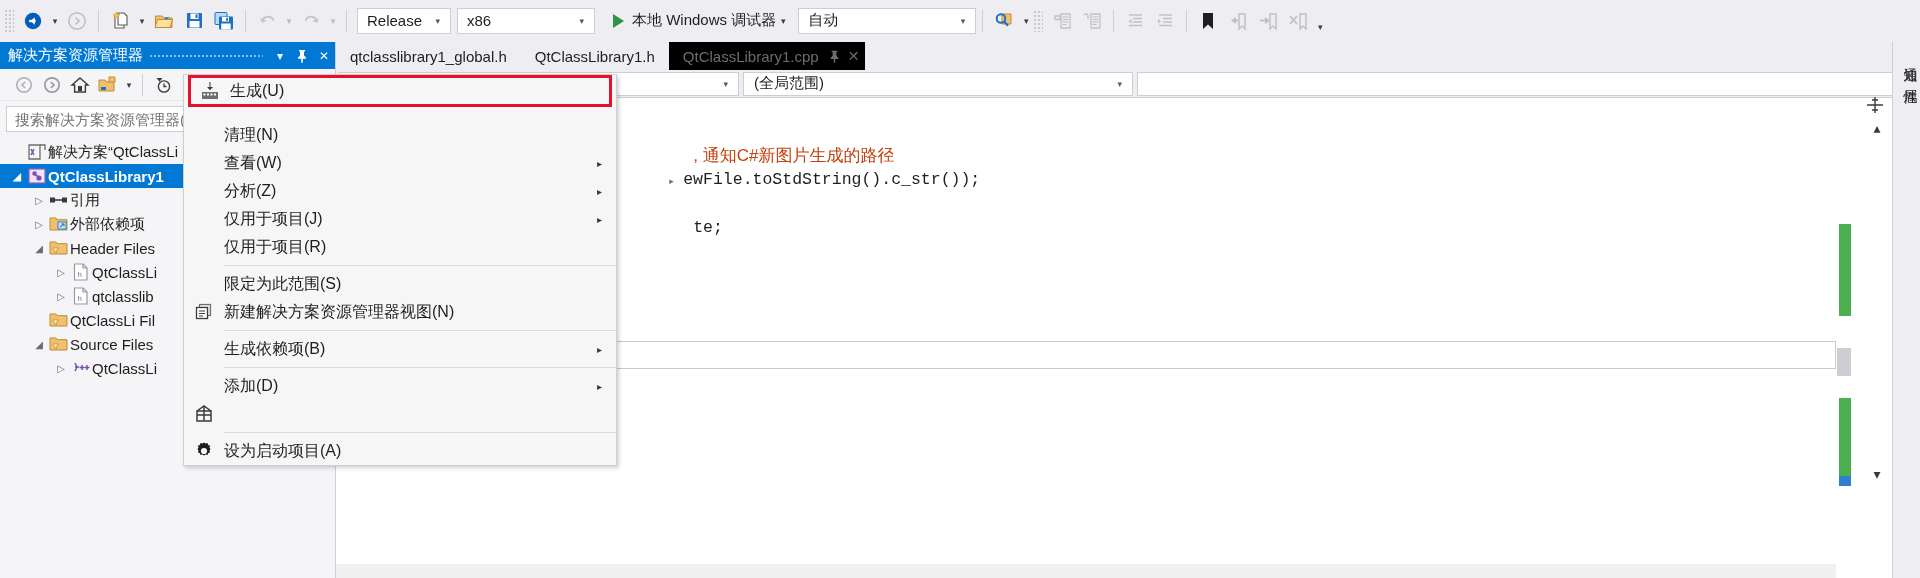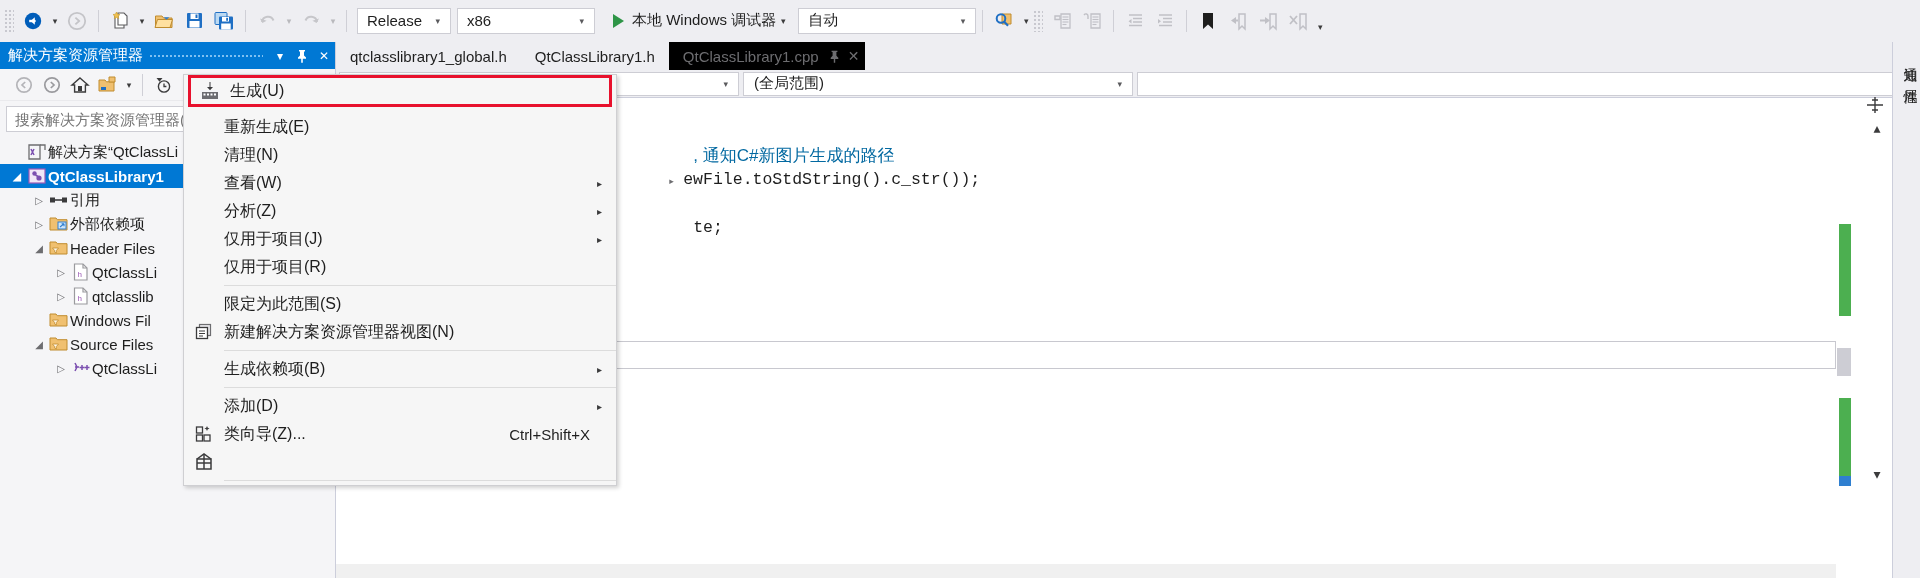--- a/index.html
+++ b/index.html
@@ -191,21 +191,21 @@
 
   .code {
     position: relative;
     height: 480px;
     background: #fff;
     font-family: "Liberation Mono", monospace;
     font-size: 16.5px;
     padding-left: 8px;
   }
   .cline { height: 24px; line-height: 24px; white-space: pre; }
-  .cm { color: #0369a1; font-family: "Liberation Sans", sans-serif; font-size: 17px; }
+  .cm { color: #c2410c; font-family: "Liberation Sans", sans-serif; font-size: 17px; }
   .ctxt { color: #1e1e1e; }
   .fold {
     display: inline-block; width: 14px;
     color: #6d6d70; font-size: 9px;
     font-family: "Liberation Sans", sans-serif;
   }
   .outbox {
     position: absolute; left: 8px; top: 243px;
     width: 1492px; height: 28px;
     border: 1px solid #c8c8cf;
@@ -281,21 +281,21 @@
   .mi .mlbl { flex: 1 1 auto; }
   .mi .msc { color: #1e1e1e; font-size: 15px; padding-right: 26px; }
   .mi .marr { position: absolute; right: 14px; font-size: 10px; color: #3b3b3c; }
   .msep {
     height: 1px; background: #dcdcdc;
     margin: 4px 0 4px 40px;
   }
   .mi.highlight {
     outline: 3px solid #e8112d;
     outline-offset: -1px;
-    margin: 0 6px 8px 6px;
+    margin: 0 6px 16px 6px;
     z-index: 3;
   }
   svg { display: block; }
 </style>
 </head>
 <body>
 
 <div id="app">
 
   <div class="toolbar">
@@ -620,21 +620,21 @@
           <span class="tlabel">qtclasslib</span>
         </div>
         <div class="trow" style="padding-left: 30px;">
           <span class="twist"></span>
           <span class="ticon">
             <svg width="20" height="16" viewBox="0 0 20 16">
               <path d="M1 2 h6 l1.3 1.7 h9.7 v10.3 h-17 z" fill="#f0c070" stroke="#c08c2e" stroke-width="1"></path>
               <path d="M3.5 8 h6 l-2.2 2.6 v2.4 l-1.6-0.9 v-1.5 z" fill="#fff8ea" stroke="#c08c2e" stroke-width=".8"></path>
             </svg>
           </span>
-          <span class="tlabel">Windows Fil</span>
+          <span class="tlabel">QtClassLi Fil</span>
         </div>
         <div class="trow" style="padding-left: 30px;">
           <span class="twist" style="transform: rotate(0deg);">◢</span>
           <span class="ticon">
             <svg width="20" height="16" viewBox="0 0 20 16">
               <path d="M1 2 h6 l1.3 1.7 h9.7 v10.3 h-17 z" fill="#f0c070" stroke="#c08c2e" stroke-width="1"></path>
               <path d="M3.5 8 h6 l-2.2 2.6 v2.4 l-1.6-0.9 v-1.5 z" fill="#fff8ea" stroke="#c08c2e" stroke-width=".8"></path>
             </svg>
           </span>
           <span class="tlabel">Source Files</span>
@@ -741,24 +741,20 @@
             <rect x="3.5" y="12.5" width="2" height="2" fill="#fff"></rect>
             <rect x="7" y="12.5" width="2" height="2" fill="#fff"></rect>
             <rect x="10.5" y="12.5" width="2" height="2" fill="#fff"></rect>
             <rect x="14" y="12.5" width="2" height="2" fill="#fff"></rect>
           </svg>
         </span>
         <span class="mlbl">生成(U)</span>
       </div>
       <div class="mi">
         <span class="mico"></span>
-        <span class="mlbl">重新生成(E)</span>
-      </div>
-      <div class="mi">
-        <span class="mico"></span>
         <span class="mlbl">清理(N)</span>
       </div>
       <div class="mi">
         <span class="mico"></span>
         <span class="mlbl">查看(W)</span>
         <span class="marr">▸</span>
       </div>
       <div class="mi">
         <span class="mico"></span>
         <span class="mlbl">分析(Z)</span>
@@ -800,35 +796,32 @@
       </div>
       <div class="msep"></div>
       <div class="mi">
         <span class="mico"></span>
         <span class="mlbl">添加(D)</span>
         <span class="marr">▸</span>
       </div>
       <div class="mi">
         <span class="mico">
           <svg width="20" height="20" viewBox="0 0 20 20">
-            <rect x="2.5" y="3" width="6" height="6" fill="none" stroke="#3b3b3c" stroke-width="1.3"></rect>
-            <rect x="2.5" y="11" width="6" height="6" fill="none" stroke="#3b3b3c" stroke-width="1.3"></rect>
-            <rect x="10" y="11" width="6" height="6" fill="none" stroke="#3b3b3c" stroke-width="1.3"></rect>
-            <path d="M13 2 l.8 1.8 1.8 .7 -1.8 .8 -.8 1.8 -.8-1.8 -1.8-.8 1.8-.7 z" fill="#3b3b3c"></path>
-          </svg>
-        </span>
-        <span class="mlbl">类向导(Z)...</span>
-        <span class="msc">Ctrl+Shift+X</span>
-      </div>
-      <div class="mi">
-        <span class="mico">
-          <svg width="20" height="20" viewBox="0 0 20 20">
             <rect x="3" y="7" width="14" height="10" fill="none" stroke="#3b3b3c" stroke-width="1.5"></rect>
             <path d="M3 7 L10 2 L17 7" fill="none" stroke="#3b3b3c" stroke-width="1.5"></path>
             <path d="M10 2 v15" stroke="#3b3b3c" stroke-width="1.5"></path>
             <path d="M3 11 h14" stroke="#3b3b3c" stroke-width="1.5"></path>
           </svg>
         </span>
       </div>
       <div class="msep"></div>
+      <div class="mi">
+        <span class="mico">
+          <svg width="20" height="20" viewBox="0 0 20 20">
+            <path d="M10 1.6 l1.6 1 1.9-.5 .6 1.9 1.9 .6 -.5 1.9 1 1.6 -1 1.6 .5 1.9 -1.9 .6 -.6 1.9 -1.9-.5 -1.6 1 -1.6-1 -1.9 .5 -.6-1.9 -1.9-.6 .5-1.9 -1-1.6 1-1.6 -.5-1.9 1.9-.6 .6-1.9 1.9 .5 z" fill="#1e1e1e"></path>
+            <circle cx="10" cy="10" r="3.1" fill="#f6f6f6"></circle>
+          </svg>
+        </span>
+        <span class="mlbl">设为启动项目(A)</span>
+      </div>
     </div>
 
 </div>
 
 </body></html>

